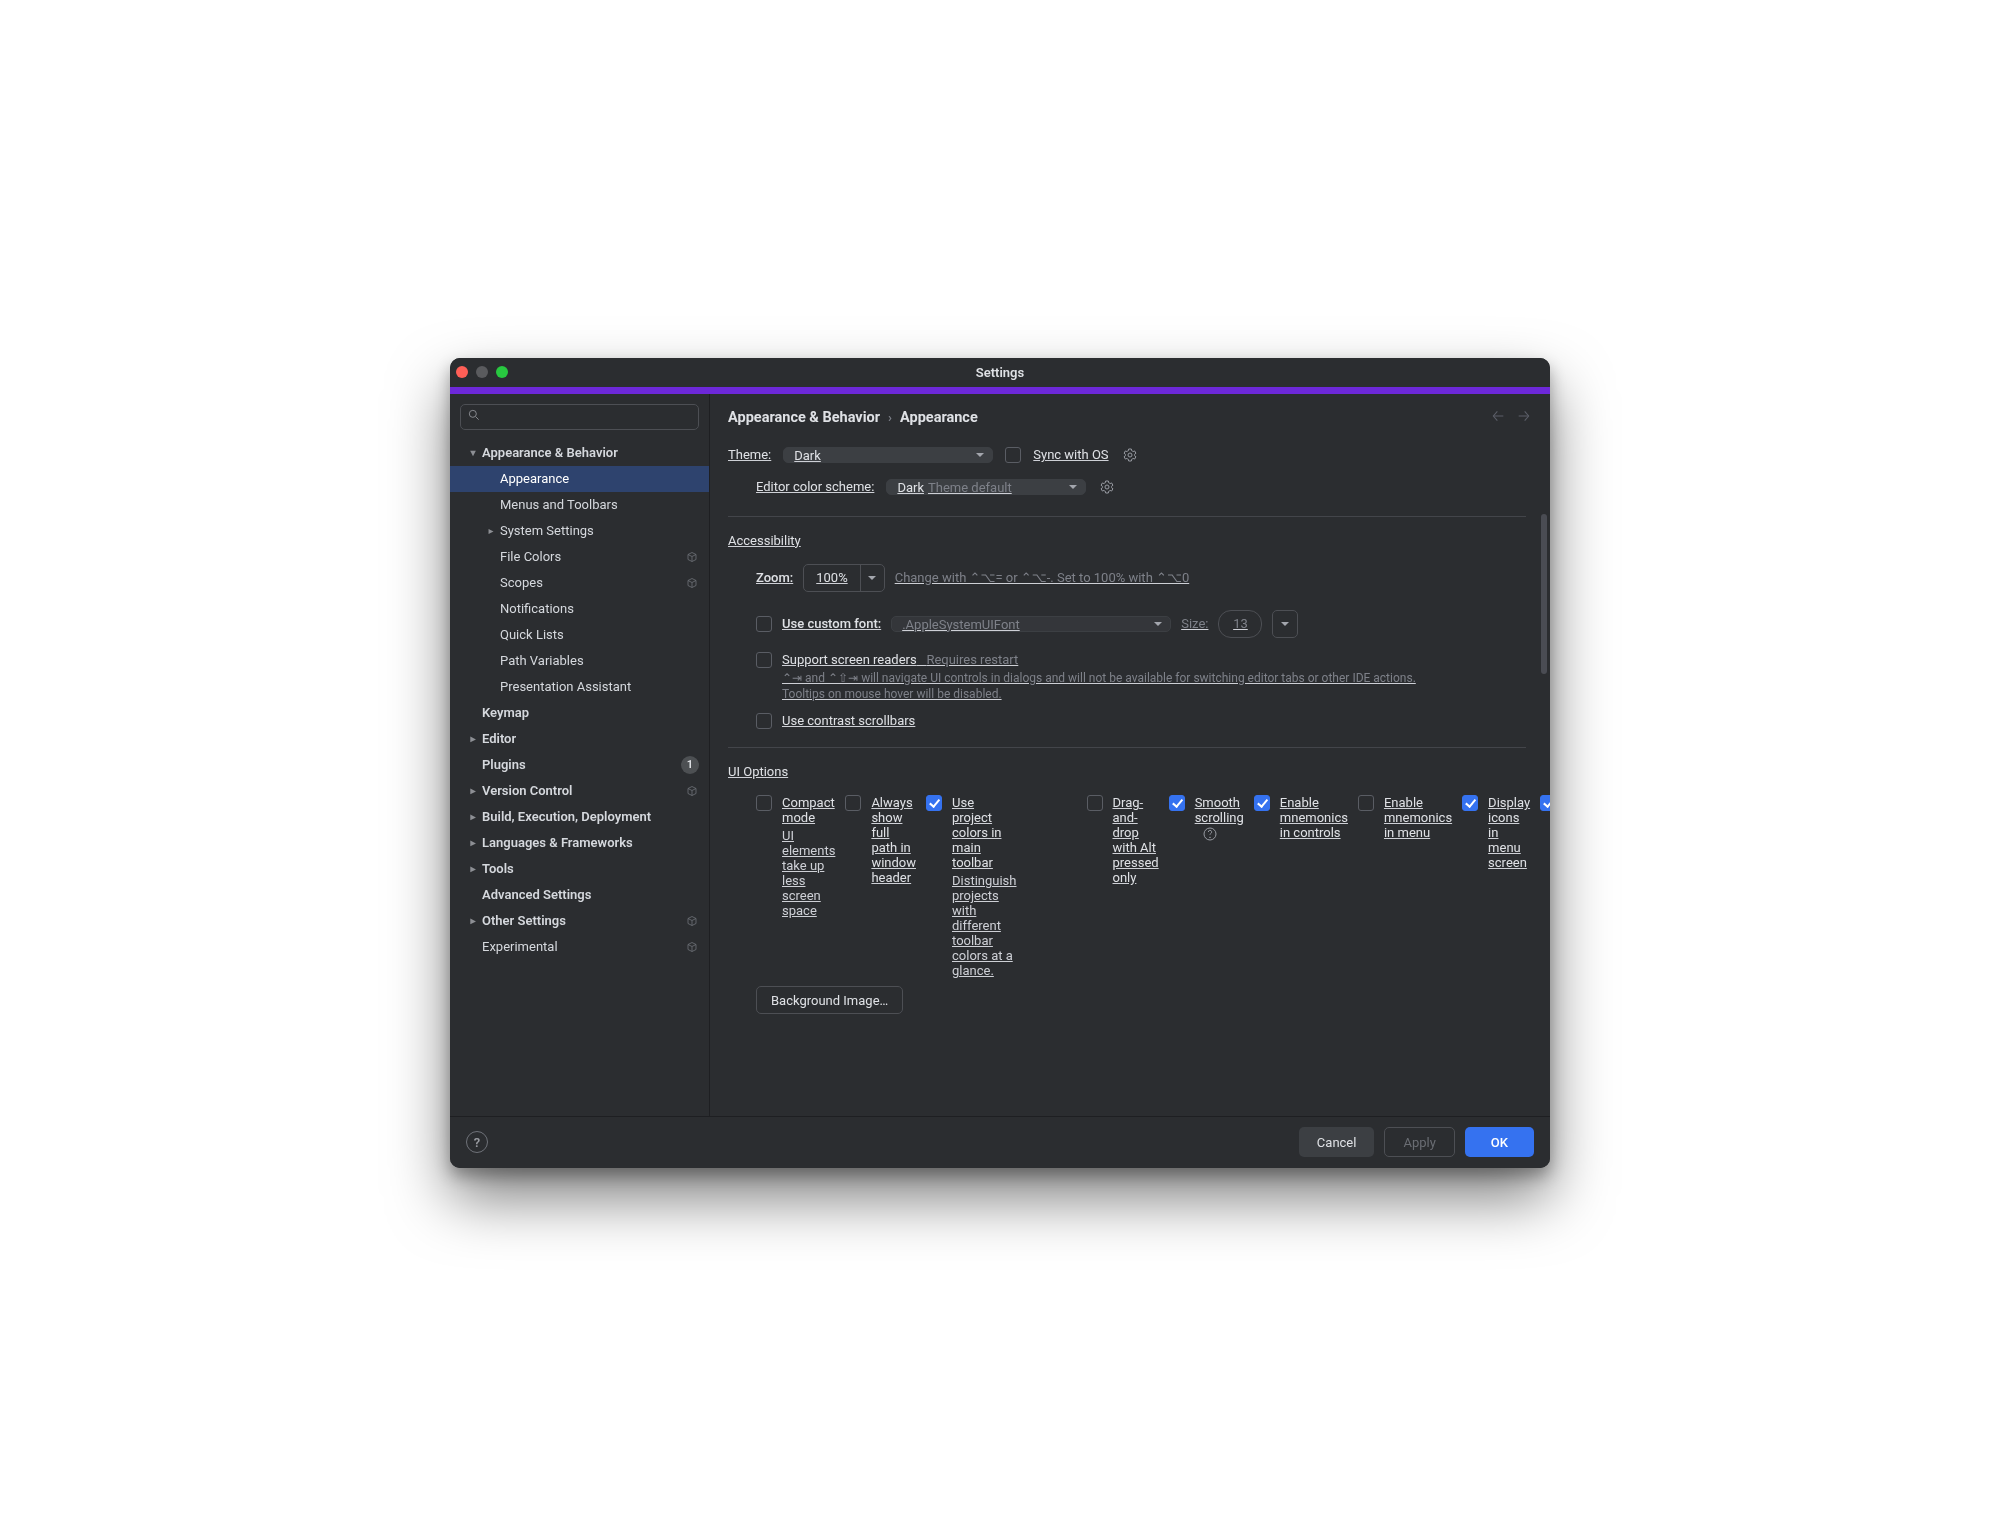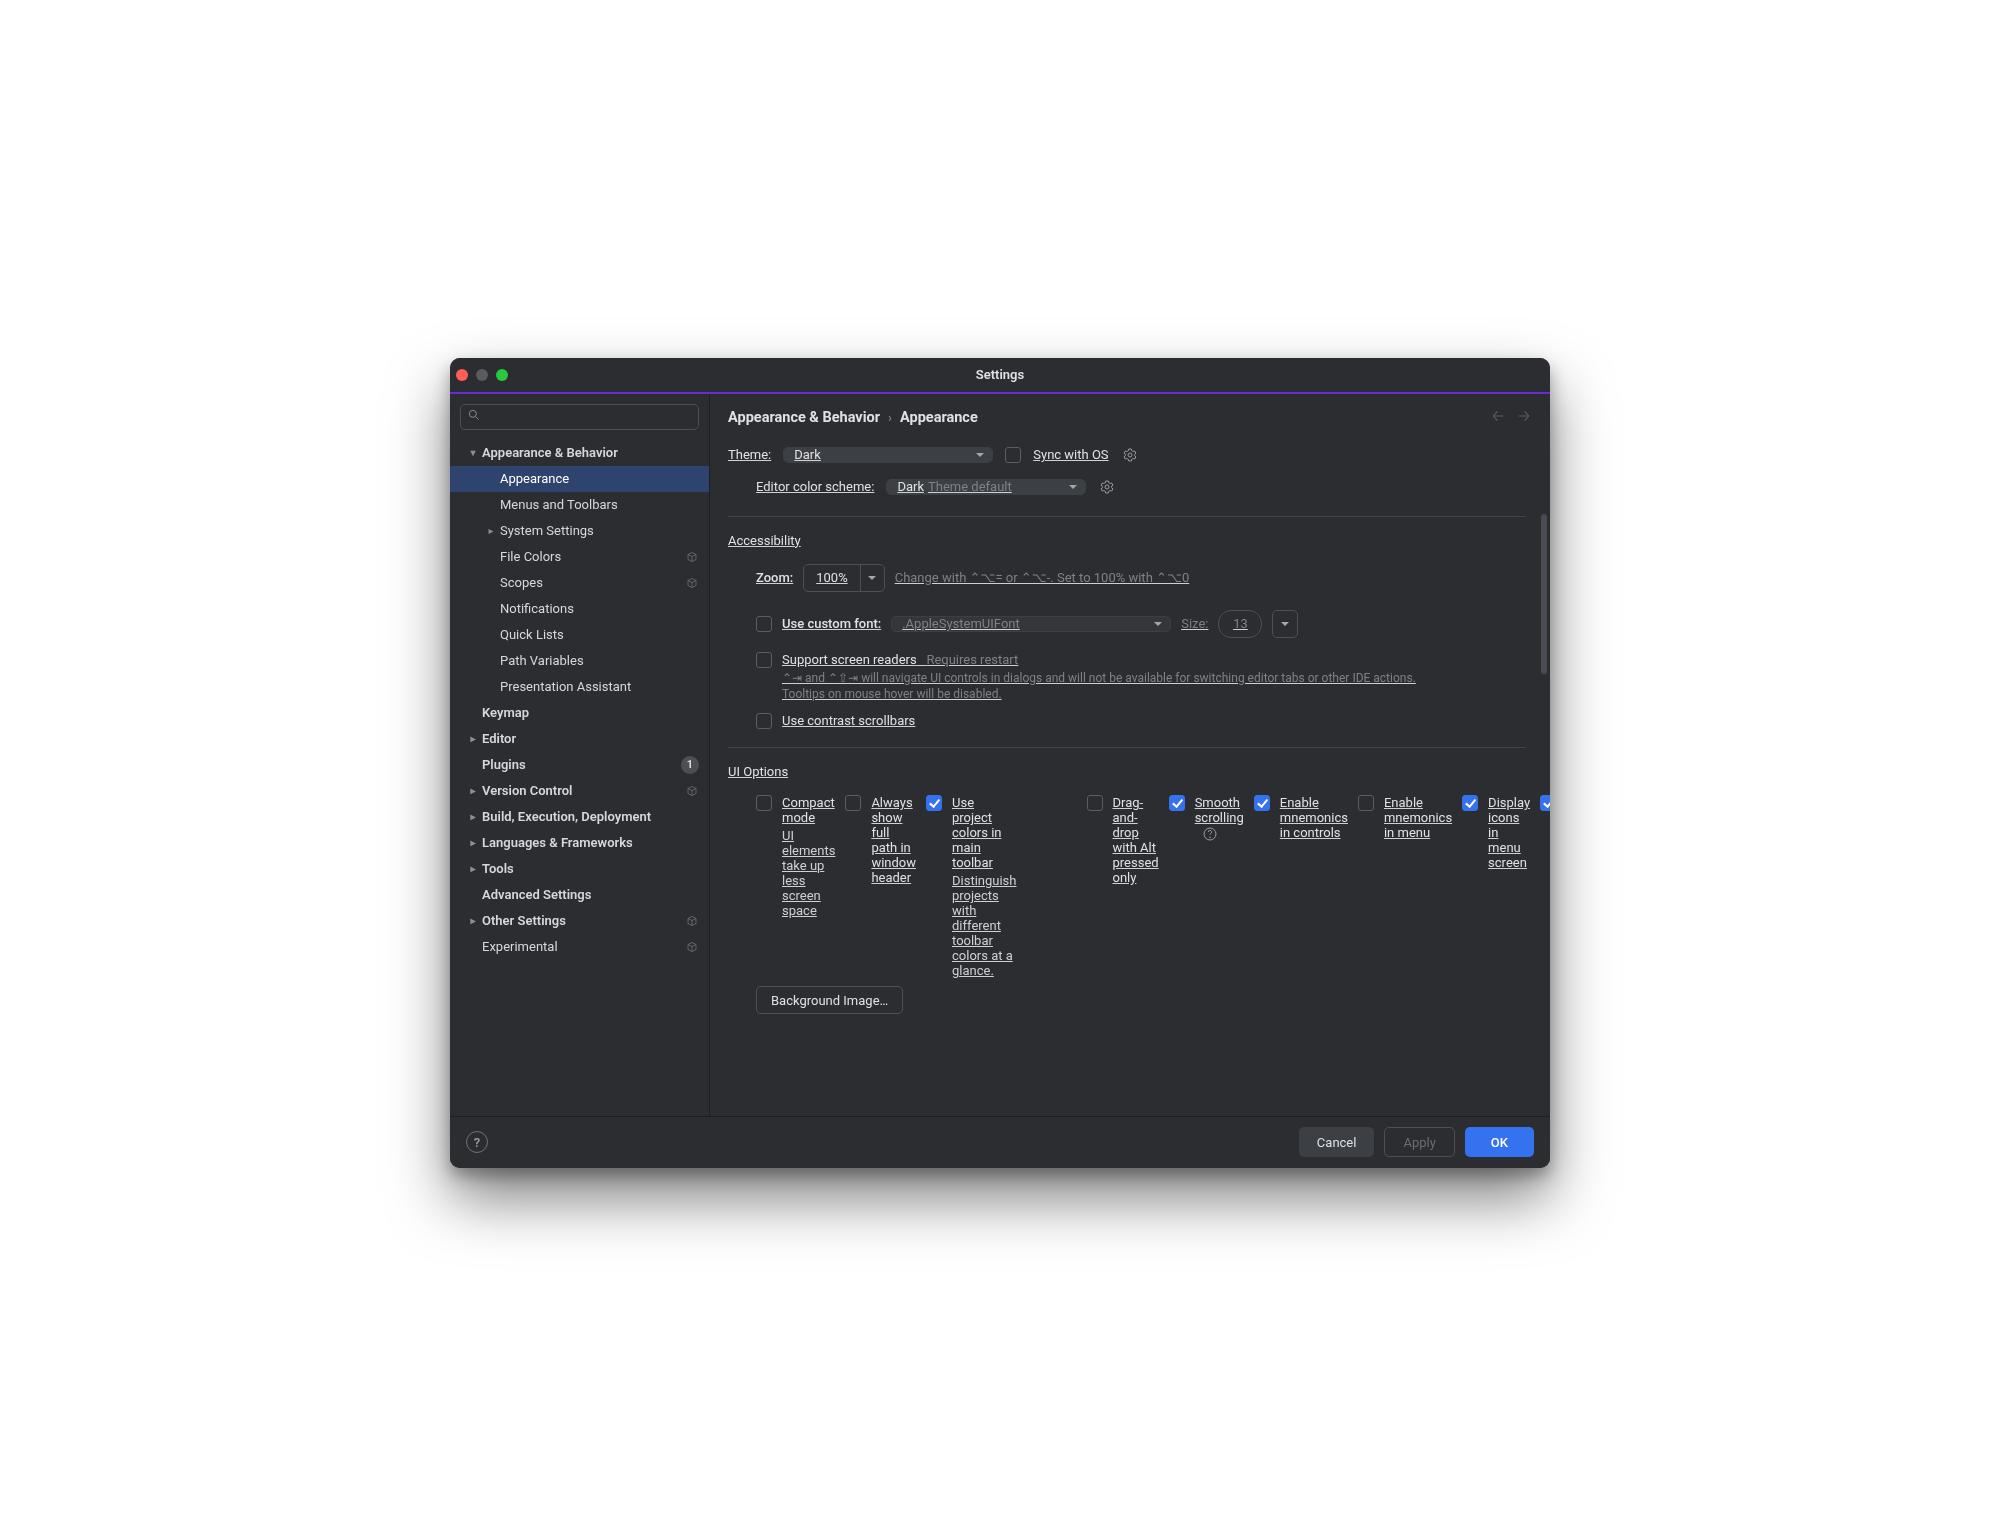--- a/index.html
+++ b/index.html
@@ -19,21 +19,21 @@
     color: #ced0d6;
     font-size: 13px;
   }
   
   .titlebar {
     height: 36px;
     background: #2b2d30;
     display: flex; align-items: center;
     padding: 0 6px;
     position: relative;
-    border-bottom: 2px solid #6d28d9;
+    border-bottom: 7px solid #6d28d9;
   }
   .traffic { display: flex; gap: 8px; }
   .traffic span { width: 12px; height: 12px; border-radius: 50%; display: block; }
   .t-red { background: #ff5f57; }
   .t-yellow { background: #5a5b5e; } 
   .t-green { background: #28c840; }
   .titlebar-title {
     position: absolute; left: 50%; transform: translateX(-50%);
     font-weight: 600; color: #dfe1e5; font-size: 13px;
   }
@@ -113,21 +113,21 @@
   }
   .content::-webkit-scrollbar { width: 10px; }
   .content::-webkit-scrollbar-thumb { background: #4a4c53; border-radius: 5px; }
   .row {
     display: flex; align-items: center; gap: 12px;
     margin-bottom: 14px; flex-wrap: wrap;
   }
   .label { color: #dfe1e5; }
   .select {
     height: 16px; background: #3c3f43; border: 1px solid #3c3f43;
-    border-radius: 5px; display: inline-flex; align-items: center;
+    border-radius: 5px; display: inline-flex; align-items: flex-start;
     padding: 0 26px 0 10px; color: #dfe1e5; position: relative;
     min-width: 90px; cursor: pointer;
   }
   .select::after {
     content: ""; position: absolute; right: 8px; top: 50%;
     width: 0; height: 0; border-left: 4px solid transparent;
     border-right: 4px solid transparent; border-top: 4px solid #a3a6ad;
     transform: translateY(-50%);
   }
   .select .sub { color: #7e8189; margin-left: 4px; }

